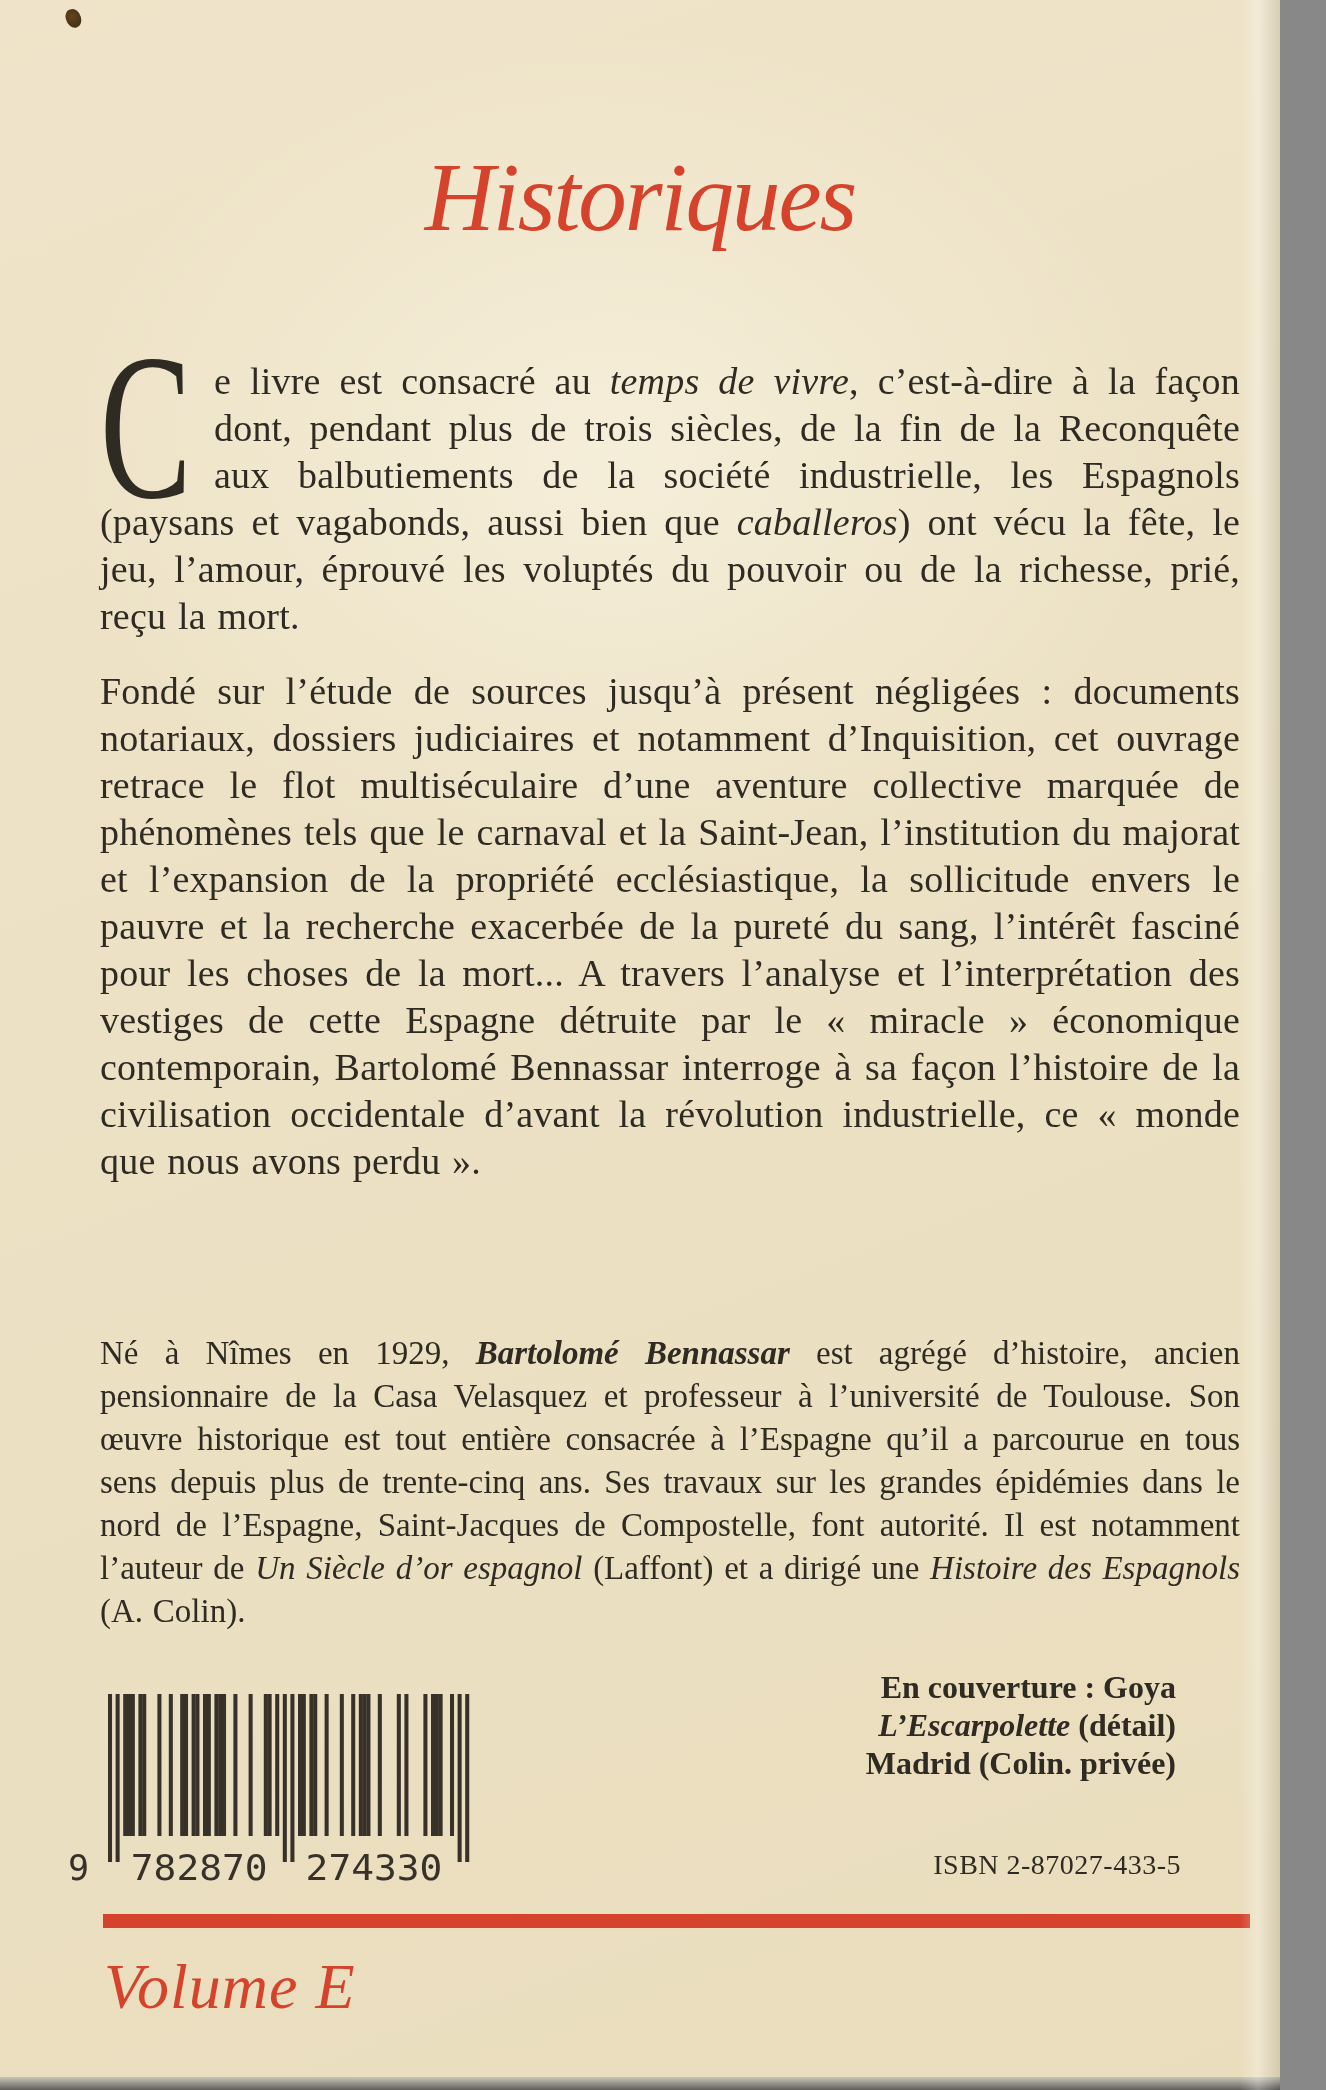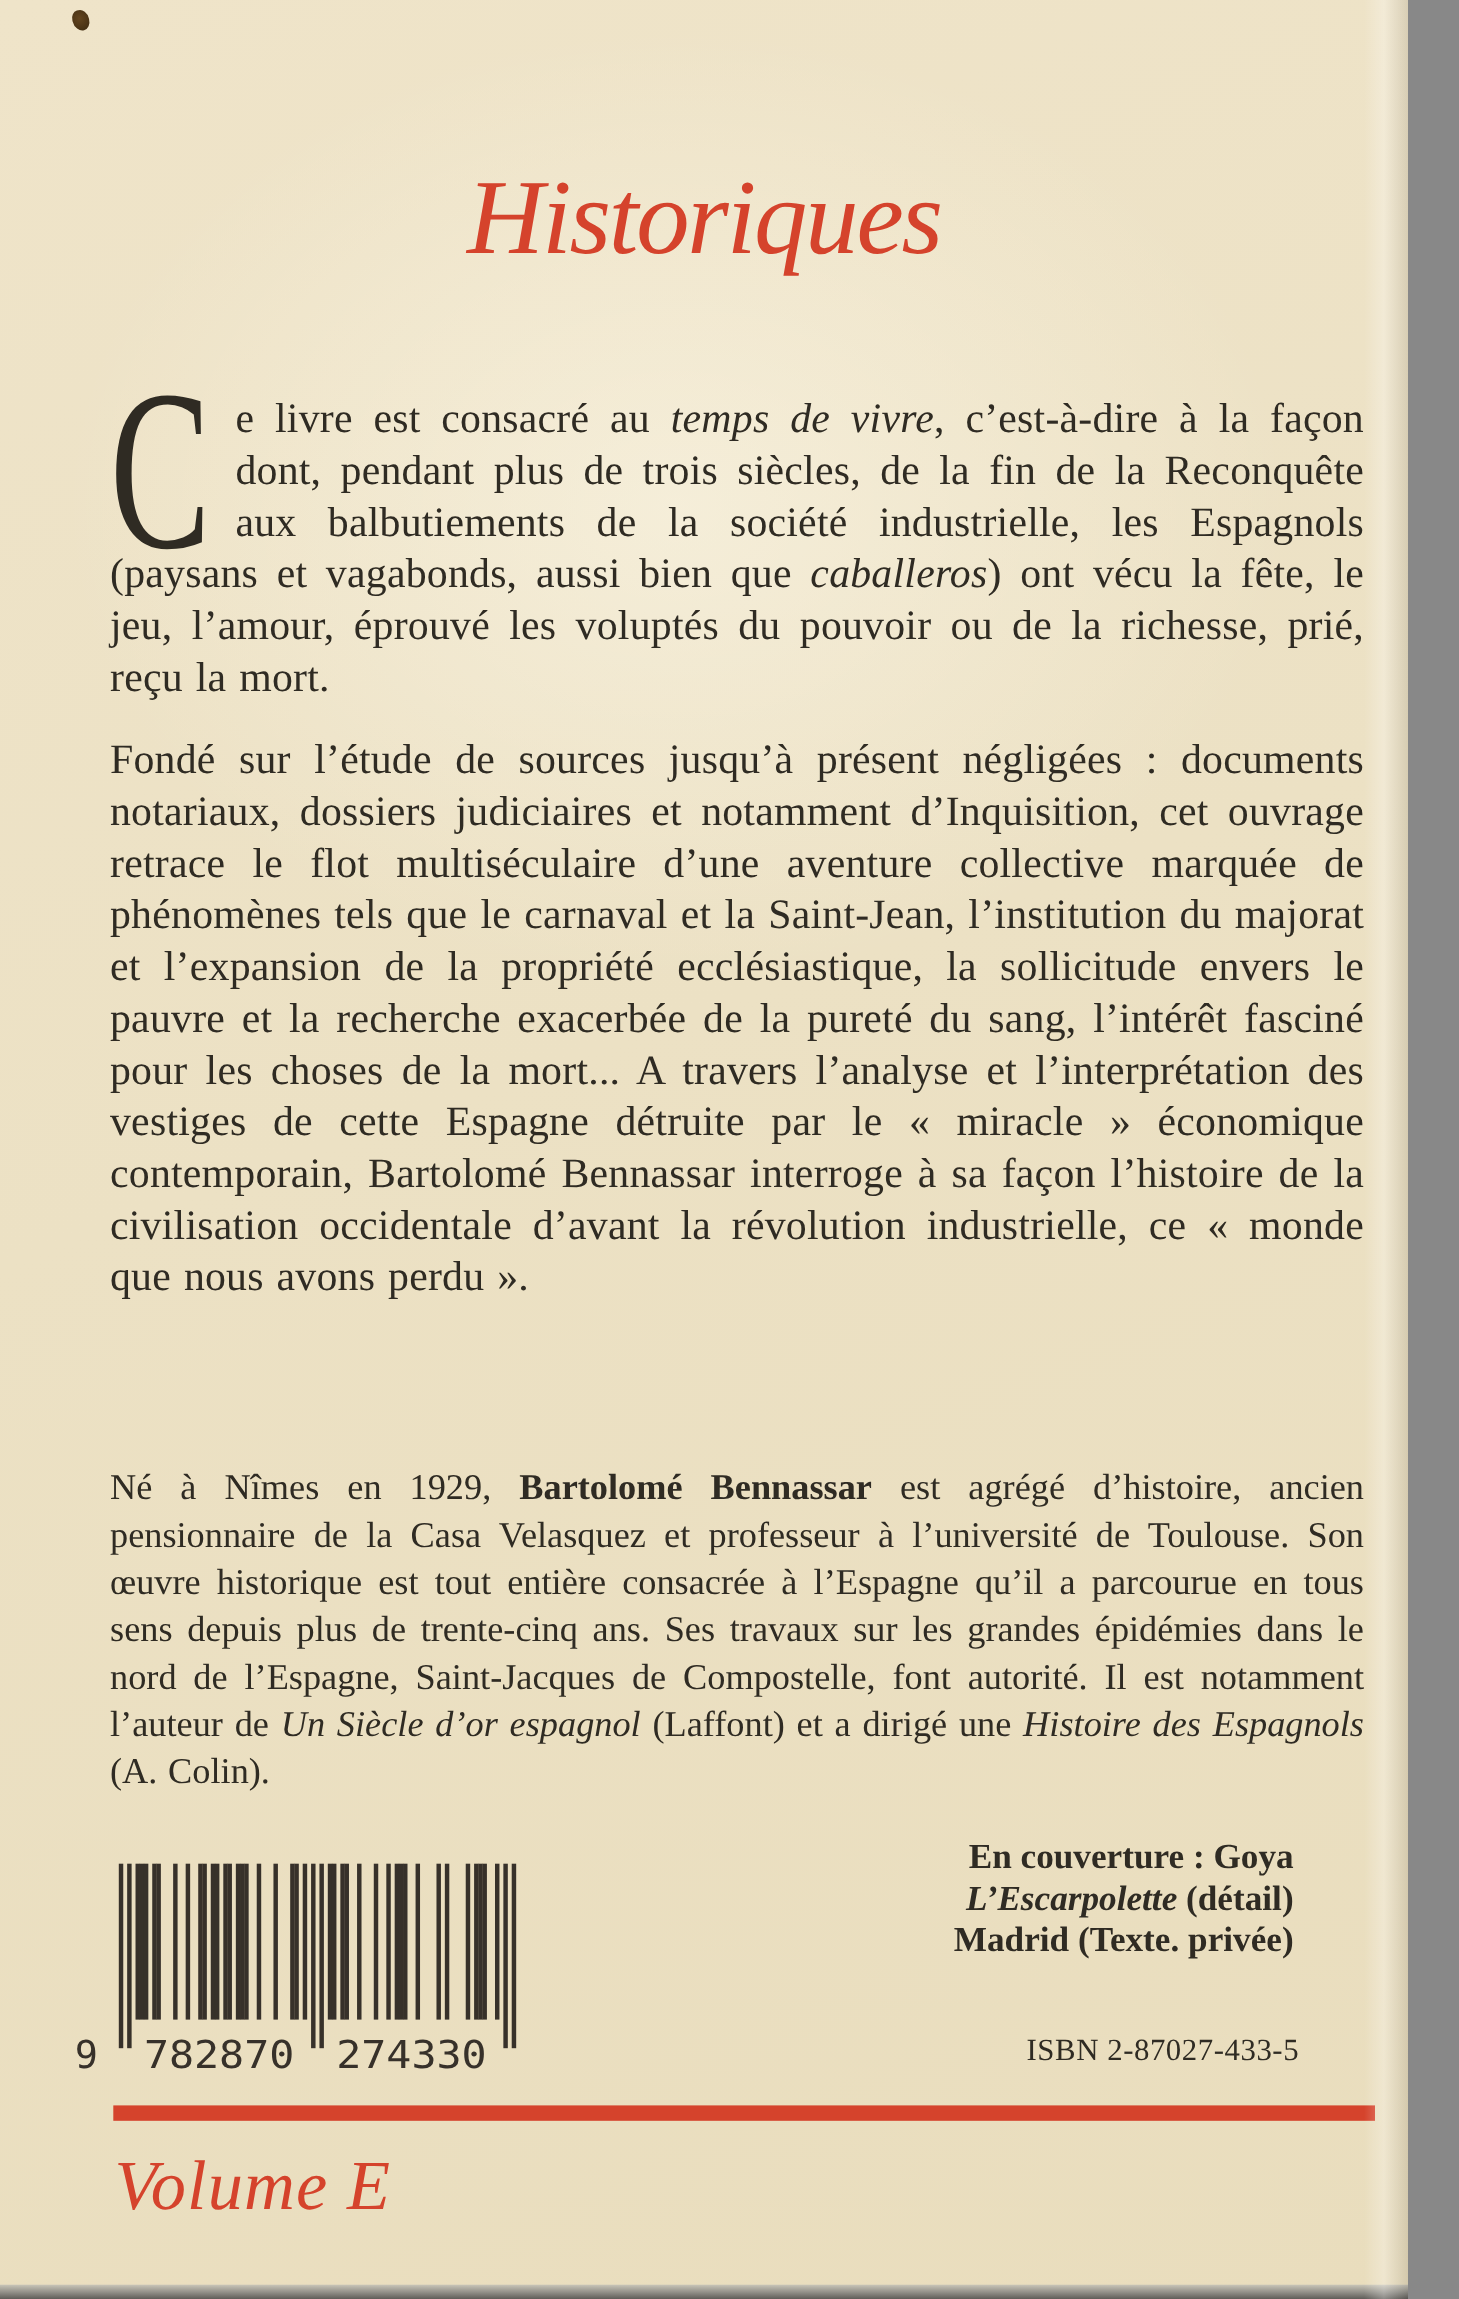--- a/index.html
+++ b/index.html
@@ -37,21 +37,21 @@
   .dropcap{
     float:left; width:104px; font-size:208px; line-height:138px;
     transform:scaleX(0.66); transform-origin:0 50%;
     margin-right:10px; color:var(--ink,#2f2b23);
   }
   .bio{
     position:absolute; left:100px; width:1140px; top:1332px; margin:0;
     font-size:33px; line-height:43px; text-align:justify; word-spacing:1.5px;
   }
   .i{font-style:italic;}
-  .b{font-weight:bold;}
+  .b{font-weight:bold;font-style:italic;}
   .barcode{position:absolute; left:60px; top:1694px; width:480px; height:200px;}
   .barcode svg{display:block;}
   .credit{
     position:absolute; right:104px; top:1668px; text-align:right;
     font-size:32px; line-height:38px;font-weight:bold;
   }
   .isbn{
     position:absolute; right:99px; top:1848px;
     font-size:28px; line-height:34px; letter-spacing:0.5px;
   }
@@ -143,21 +143,21 @@
         </g>
         <text x="8" y="186" style="font-family:'DejaVu Sans Mono',monospace;font-size:35px;" fill="#37312a">9</text>
         <text x="70.8" y="186" textLength="136.79999999999998" lengthAdjust="spacingAndGlyphs" style="font-family:'DejaVu Sans Mono',monospace;font-size:35px;" fill="#37312a">782870</text>
         <text x="245.6" y="186" textLength="136.79999999999998" lengthAdjust="spacingAndGlyphs" style="font-family:'DejaVu Sans Mono',monospace;font-size:35px;" fill="#37312a">274330</text>
       </svg>
   </div>
 
   <div class="credit">
     <div><span>En couverture : Goya</span></div>
     <div><span class="i">L’Escarpolette</span><span> (détail)</span></div>
-    <div><span>Madrid (Texte. privée)</span></div>
+    <div><span>Madrid (Colin. privée)</span></div>
   </div>
 
   <div class="isbn">ISBN 2-87027-433-5</div>
 
   <div class="rule"></div>
 
   <div class="volume">Volume E</div>
 
   <div class="scan-edge"></div>
 

